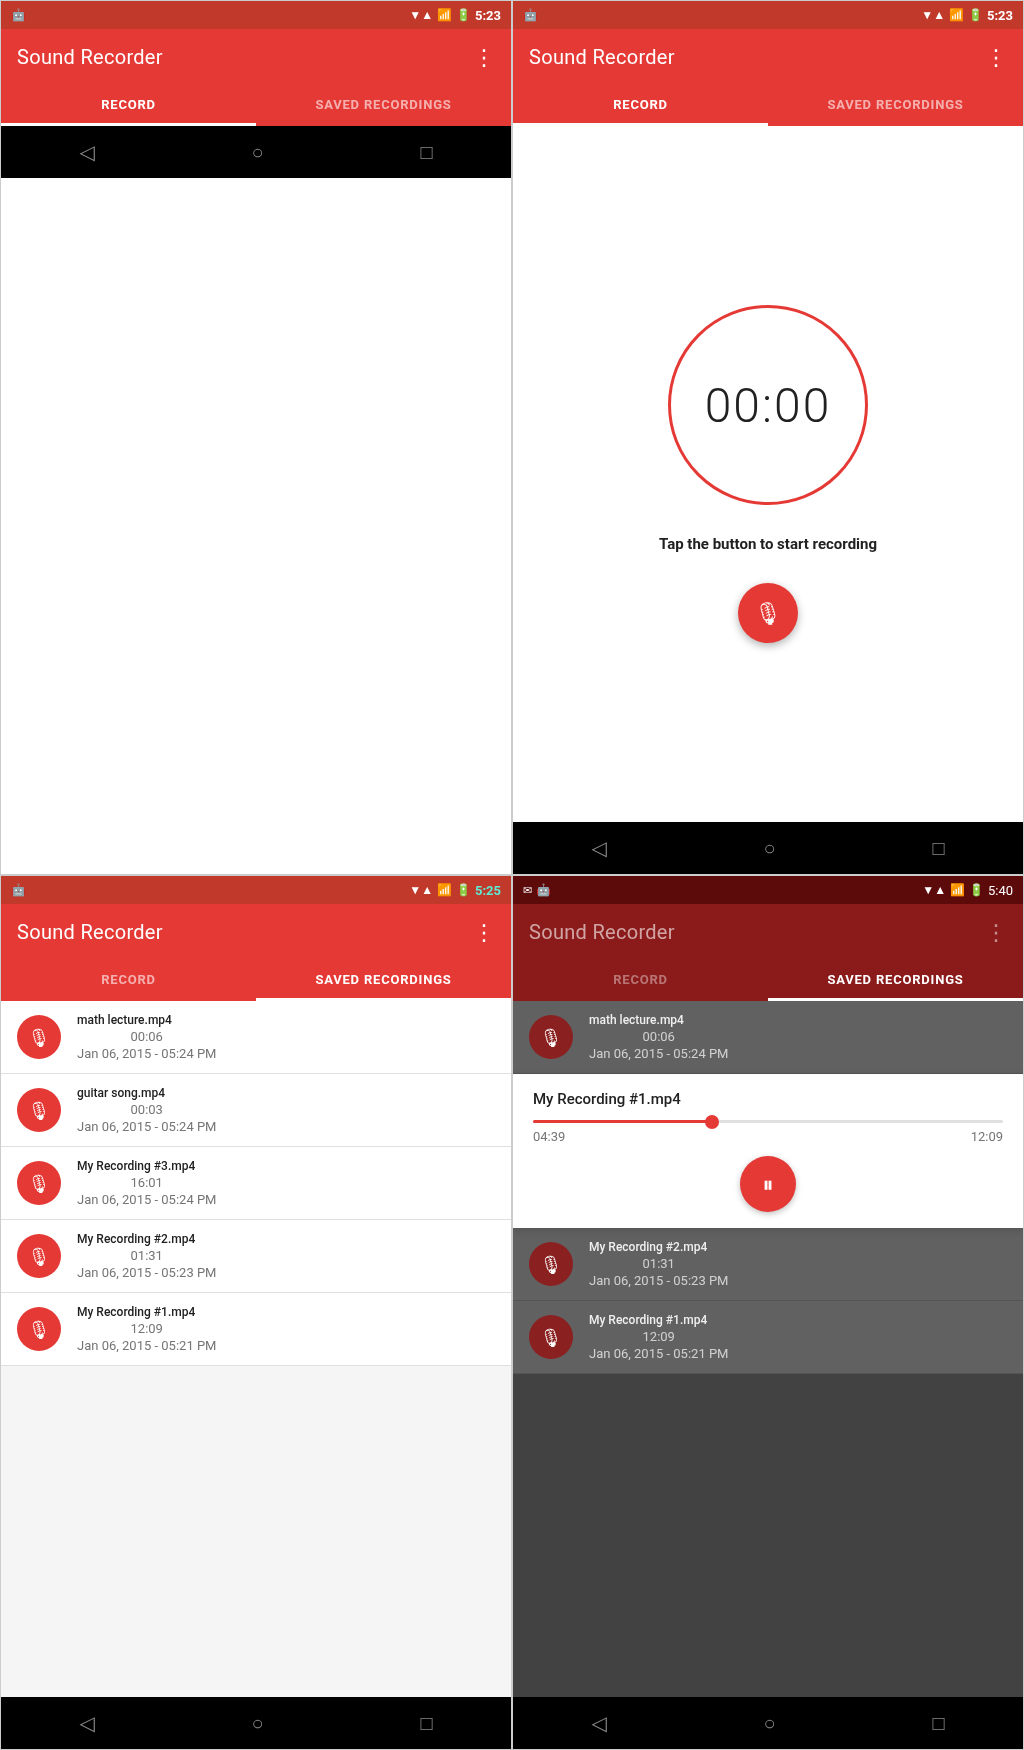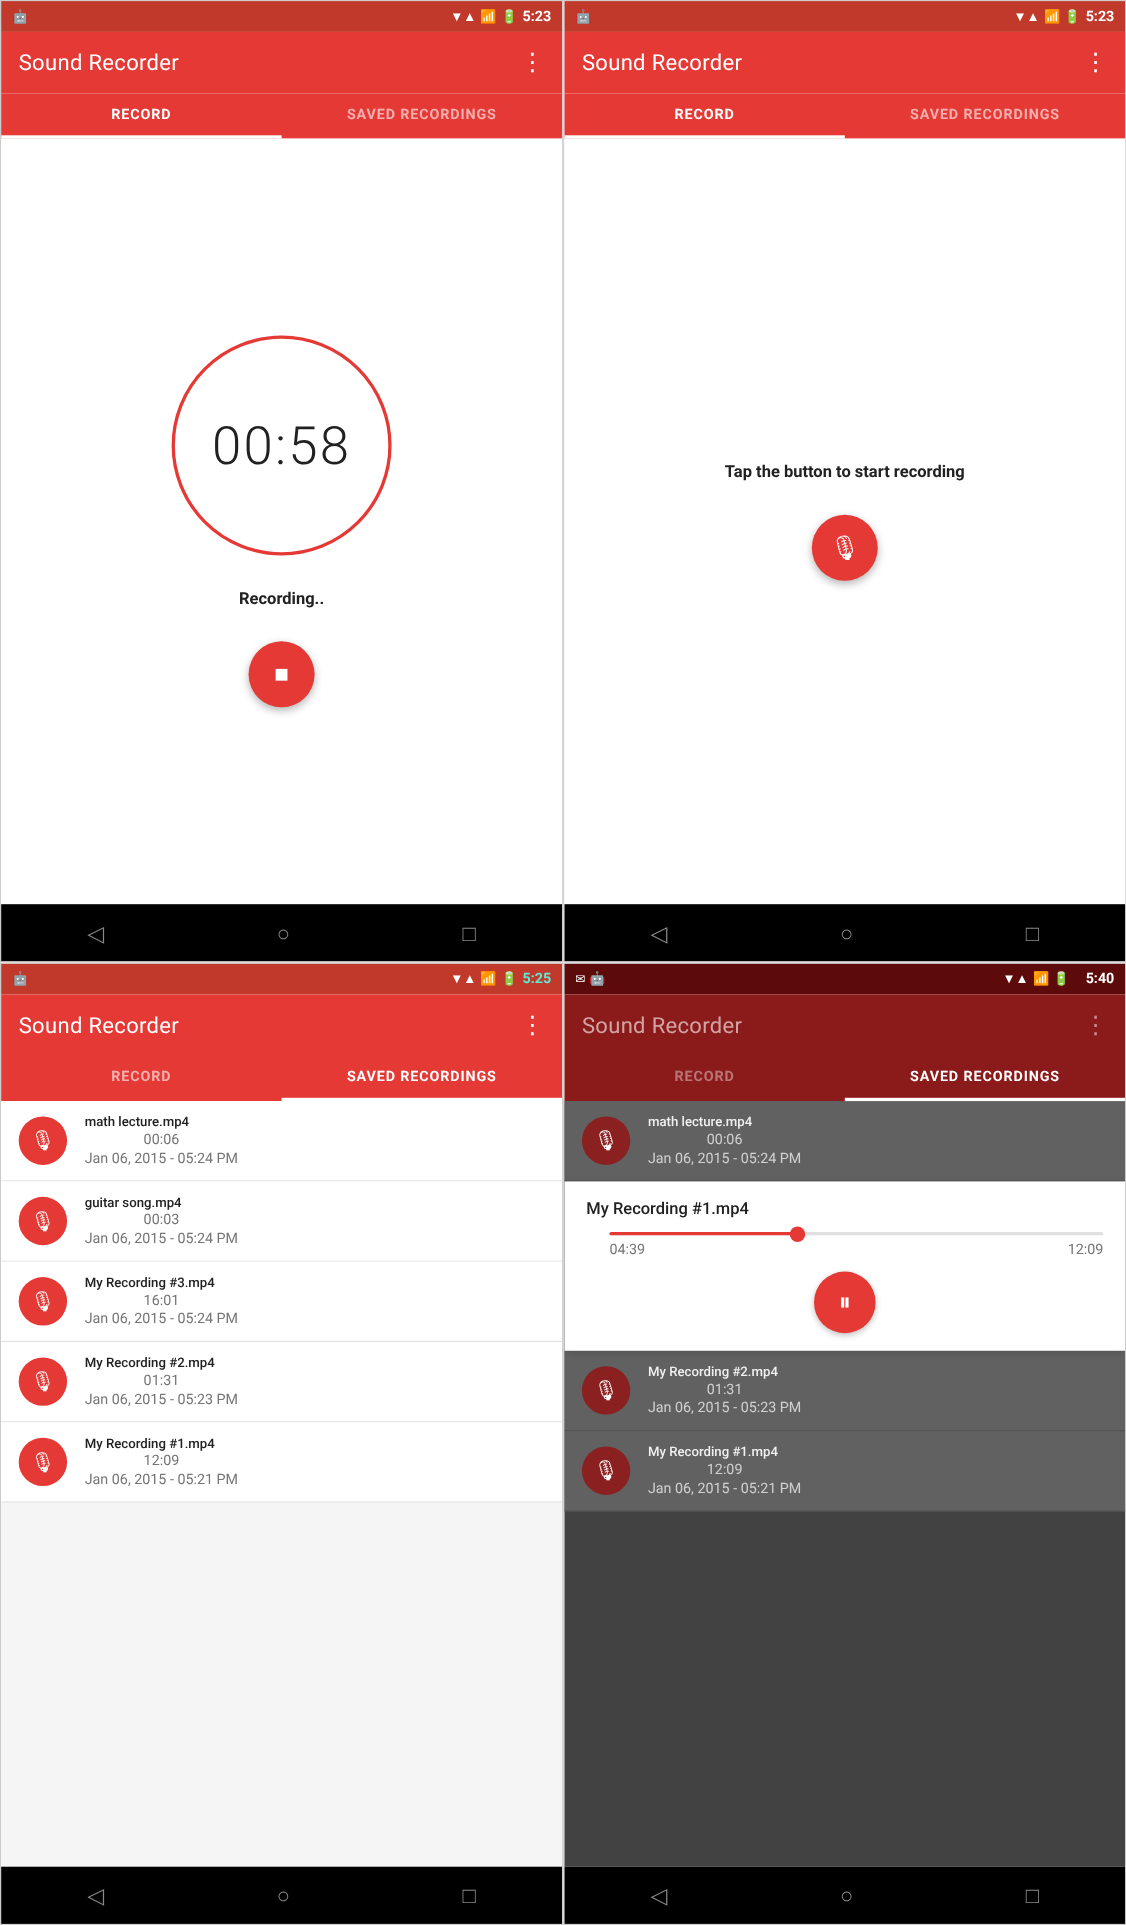--- a/index.html
+++ b/index.html
@@ -256,21 +256,20 @@
       z-index: 2;
     }
     .player-title {
       font-size: 15px;
       font-weight: 500;
       color: #212121;
       margin-bottom: 12px;
     }
     .player-progress-container {
       margin-bottom: 6px;
-      margin-left: 21px;
     }
     .player-progress-bar {
       height: 3px;
       background: #e0e0e0;
       border-radius: 2px;
       position: relative;
       margin-bottom: 6px;
     }
     .player-progress-fill {
       height: 100%;
@@ -357,29 +356,20 @@
     <div class="app-bar">
       <span class="app-bar-title">Sound Recorder</span>
       <span class="overflow-icon">⋮</span>
     </div>
 
     <div class="tabs">
       <div class="tab active-record">RECORD</div>
       <div class="tab inactive">SAVED RECORDINGS</div>
     </div>
 
-    <div class="record-content">
-      <div class="timer-circle">
-        <span class="timer-text">00:58</span>
-      </div>
-      <span class="status-text">Recording..</span>
-      <div class="record-btn">
-        <span class="record-btn-icon">■</span>
-      </div>
-    </div>
 
     <div class="nav-bar">
       <span class="nav-icon">◁</span>
       <span class="nav-icon">○</span>
       <span class="nav-icon">□</span>
     </div>
   </div>
 
   <div class="phone-screen">
 
@@ -399,20 +389,23 @@
       <span class="app-bar-title">Sound Recorder</span>
       <span class="overflow-icon">⋮</span>
     </div>
 
     <div class="tabs">
       <div class="tab active-record">RECORD</div>
       <div class="tab inactive">SAVED RECORDINGS</div>
     </div>
 
     <div class="record-content">
+      <div class="timer-circle">
+        <span class="timer-text">00:00</span>
+      </div>
       <span class="status-text">Tap the button to start recording</span>
       <div class="record-btn">
         <span class="record-btn-icon">🎙</span>
       </div>
     </div>
 
     <div class="nav-bar">
       <span class="nav-icon">◁</span>
       <span class="nav-icon">○</span>
       <span class="nav-icon">□</span>
@@ -511,21 +504,21 @@
 
     <div class="status-bar dark">
       <div class="status-bar-left">
         <span style="color:#fff;font-size:11px;">✉</span>
         <span style="color:#fff;font-size:12px;">🤖</span>
       </div>
       <div class="status-bar-right">
         <span>▼▲</span>
         <span>📶</span>
         <span>🔋</span>
-        <span style="font-size:13px;color:#fff;font-weight:bold;margin-left:10px;">5:40</span>
+        <span style="font-size:13px;color:#fff;font-weight:normal;">5:40</span>
       </div>
     </div>
 
     <div class="app-bar dark">
       <span class="app-bar-title dimmed">Sound Recorder</span>
       <span class="overflow-icon dimmed">⋮</span>
     </div>
 
     <div class="tabs dark-tabs">
       <div class="tab dim-inactive">RECORD</div>

